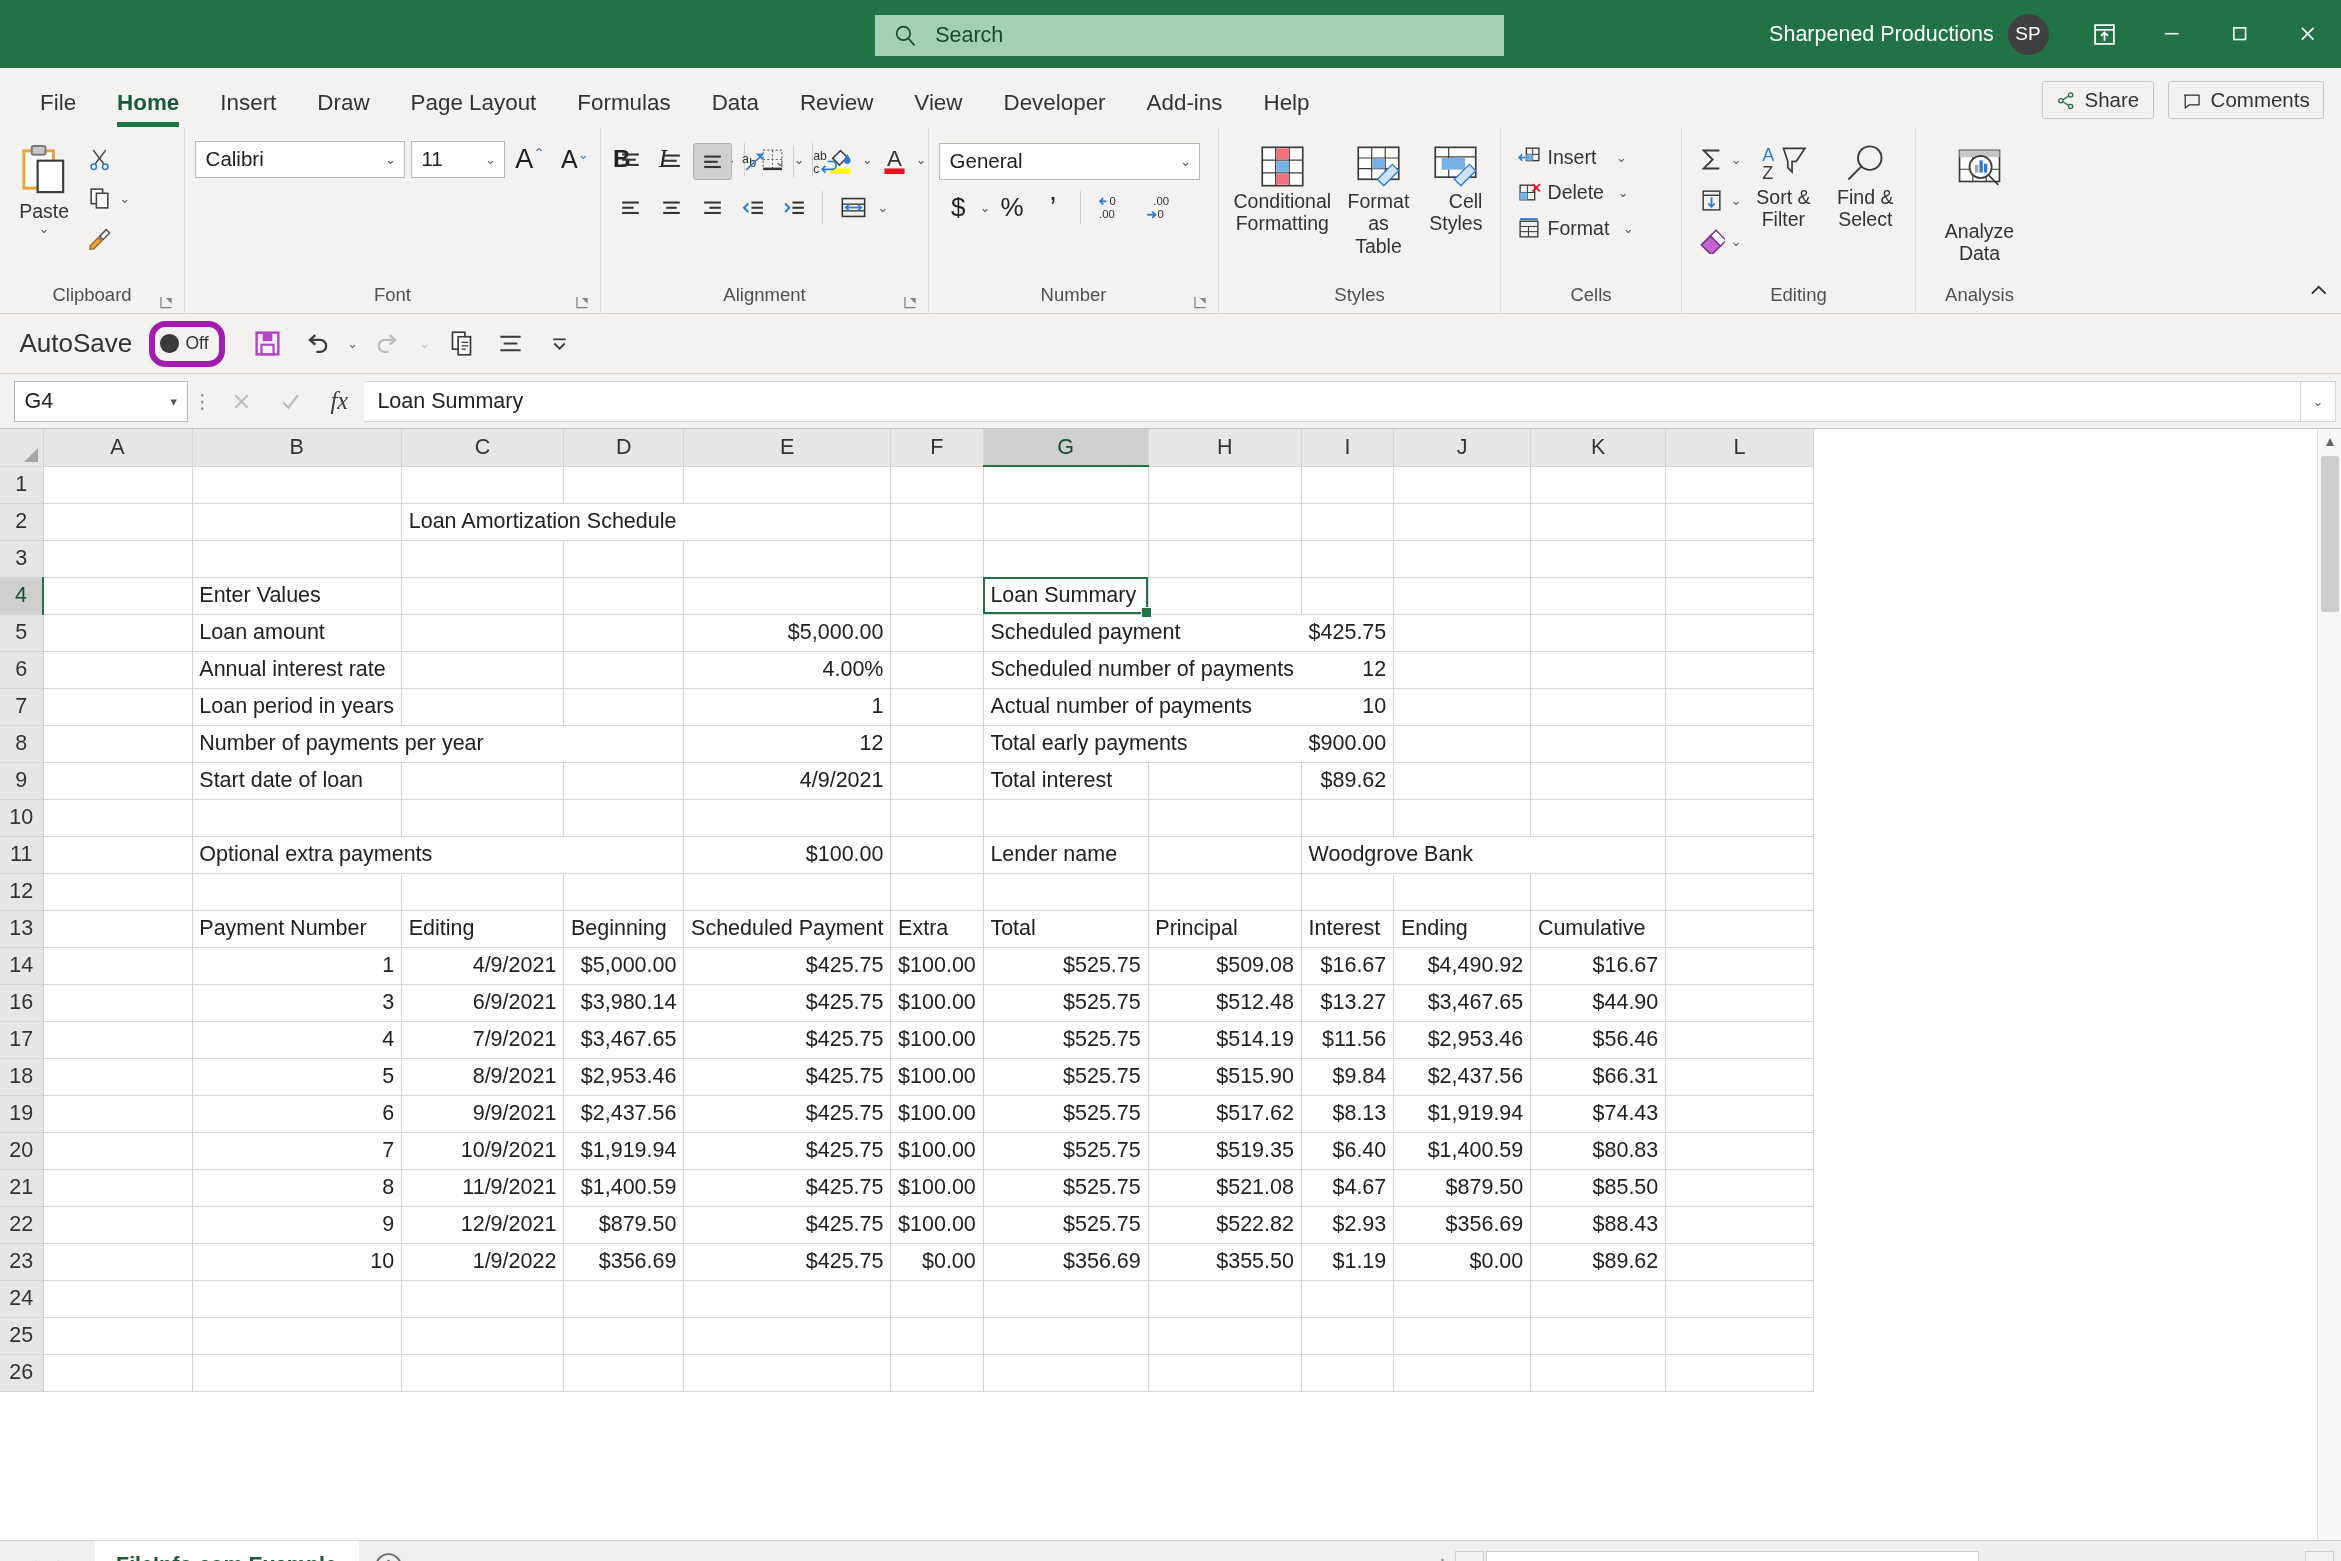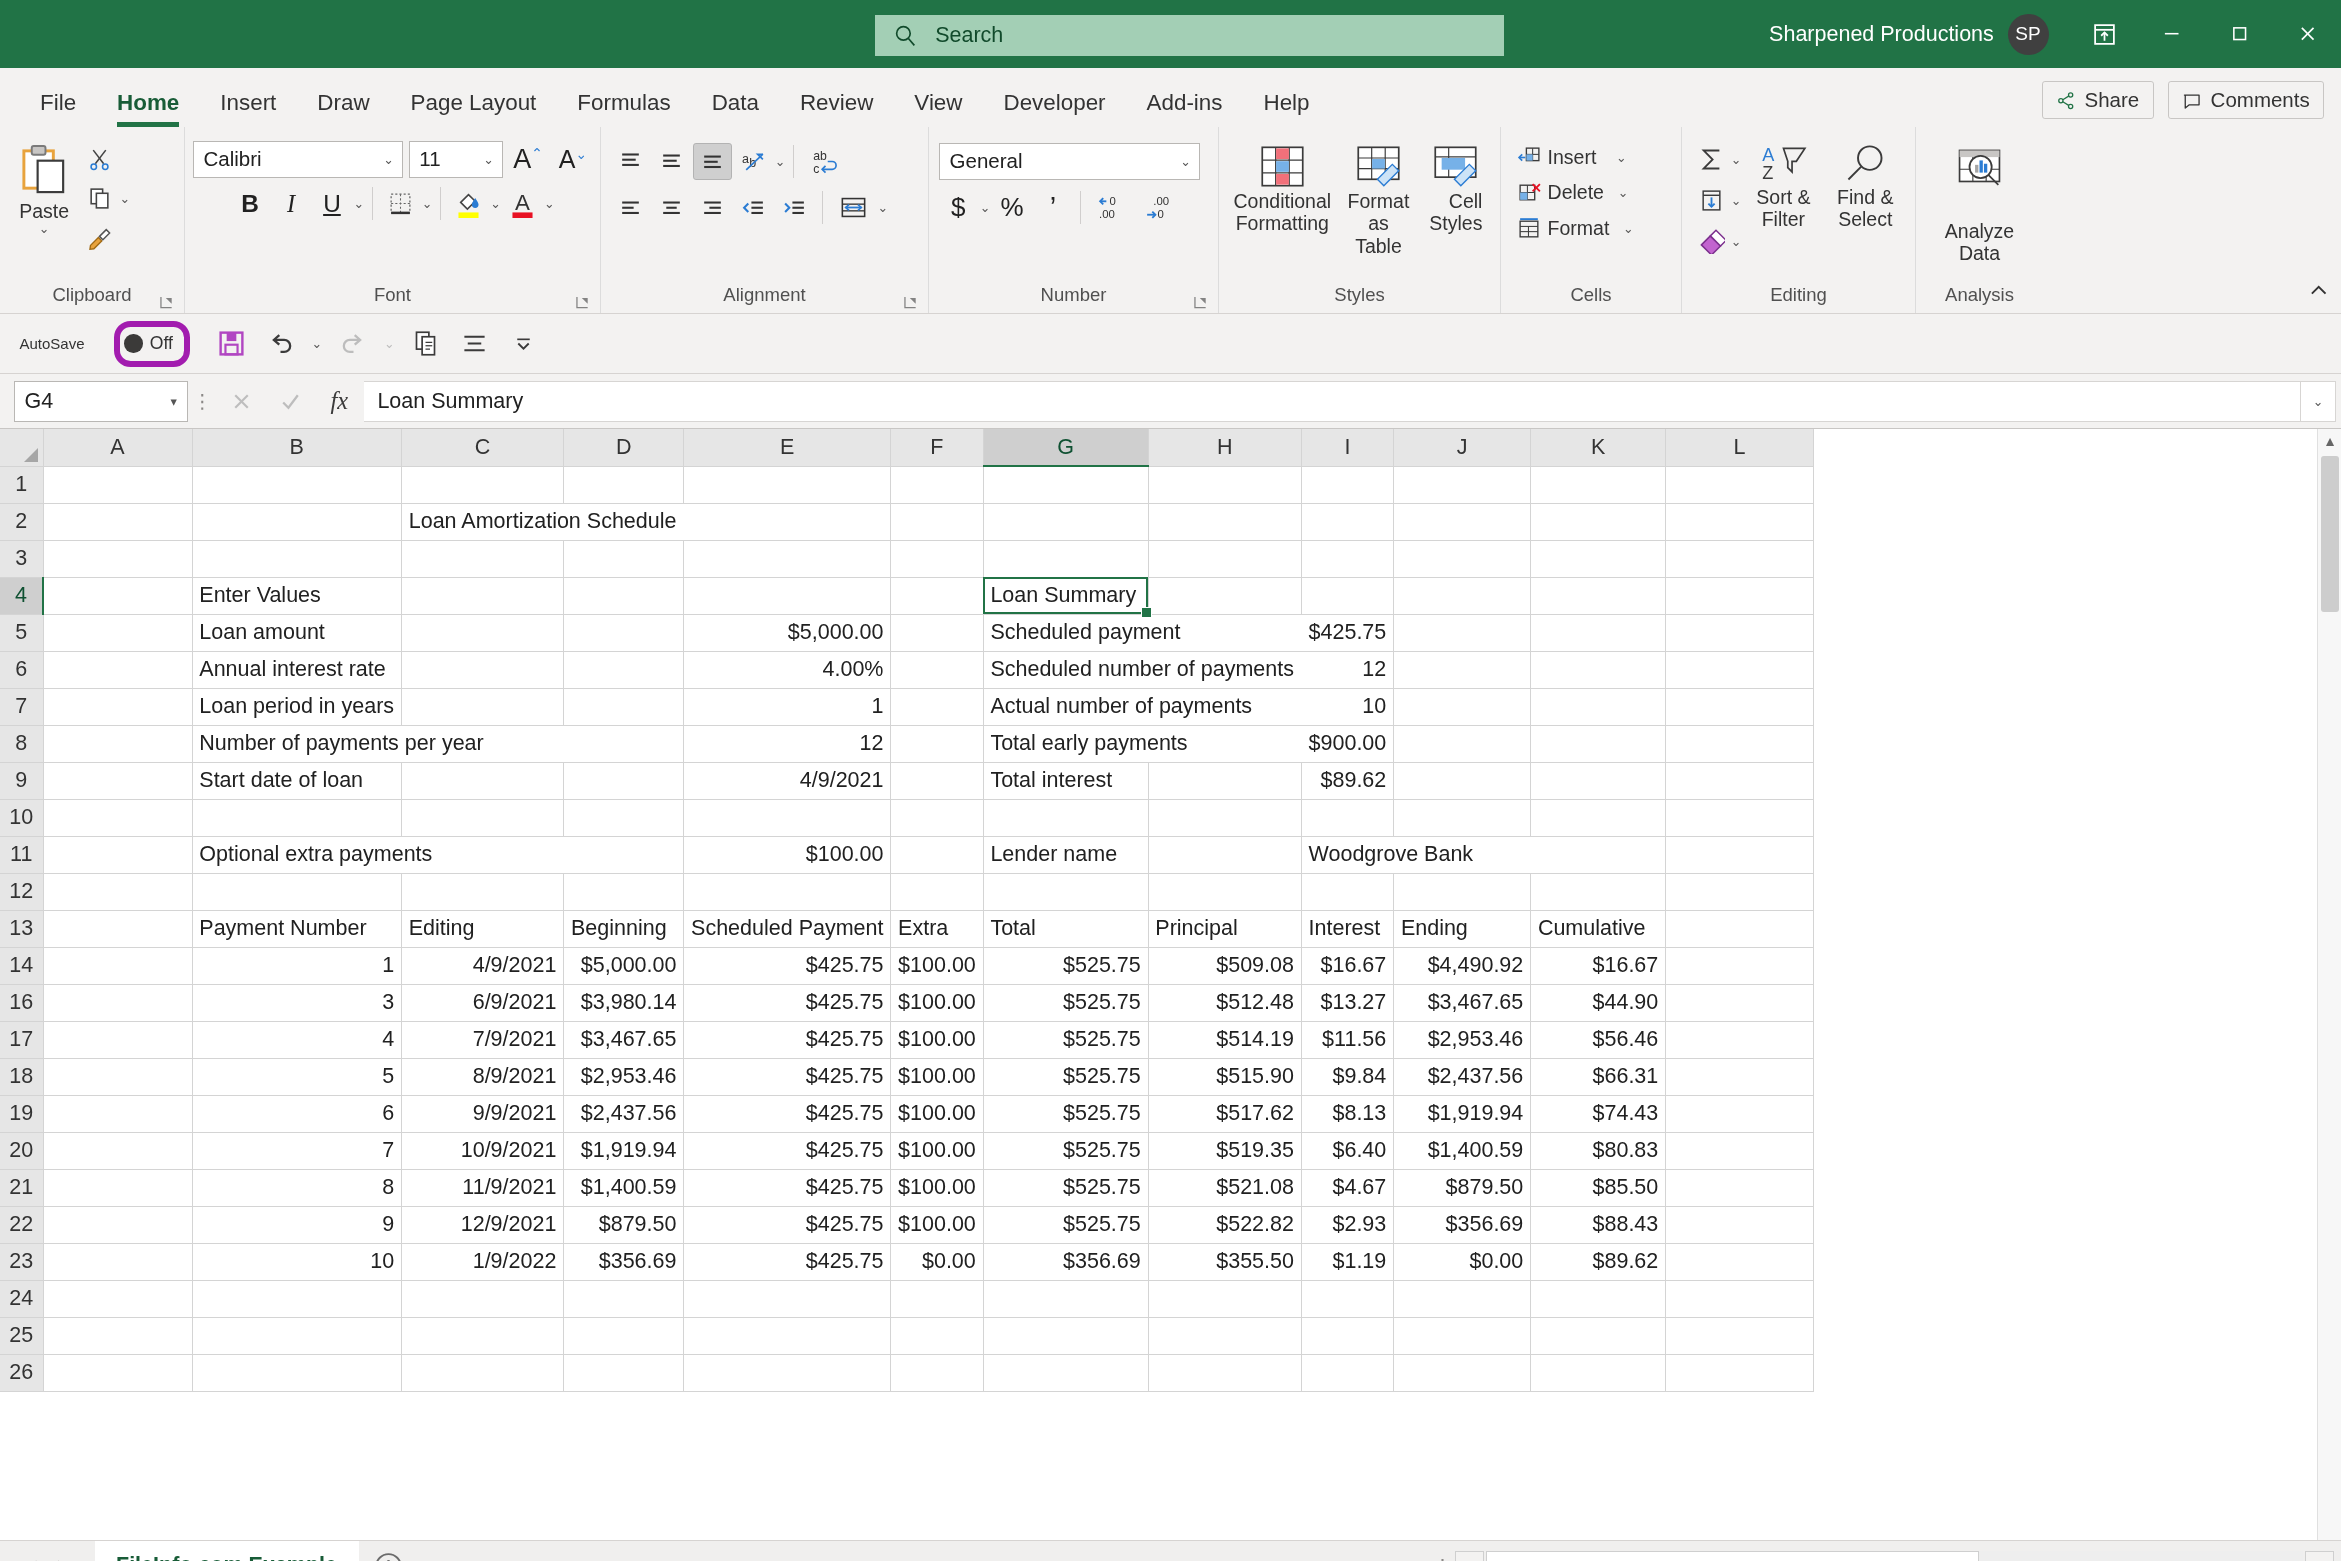--- a/index.html
+++ b/index.html
@@ -146,21 +146,21 @@
   }
   .iconbtn.on { background:#cfcfcf; border:1px solid #b3b3b3; }
   .vsep { width:1px; background:#d0cecd; height: 33px; margin: 0 5.9px; align-self:center; }
 
   
   .qat {
     height: 60px; background:#f3f2f1;
     display:flex; align-items:center; gap: 0; padding-left: 19.5px;
     border-bottom: 1px solid #d6d3d1;
   }
-  .autosave-label { font-size: 15px; color:#333; margin-right: 29px; }
+  .autosave-label { font-size: 26px; color:#333; margin-right: 17px; }
   .toggle {
     width: 76px; height: 46px; border-radius:16.6px;
     border: 6px solid #a21caf; display:flex; align-items:center;
     padding: 0 4.9px; gap:6.8px; cursor:pointer; background:#f3f2f1;
   }
   .toggle .knob { width:18.5px; height:18.5px; border-radius:50%; background:#3b3a39; }
   .toggle .off-txt { font-size:17.6px; color:#333; }
   .qbtn {
     width: 49px; height: 49px; display:flex; align-items:center;
     justify-content:center; cursor:pointer; border-radius:2.9px;
@@ -383,21 +383,21 @@
     <div class="rgroup-label">Clipboard</div>
     <span class="dialog-launcher">
       <svg width="15.6" height="15.6" viewBox="0 0 16 16">
         <path d="M2 2v11h11" fill="none" stroke="#555" stroke-width="1.3"></path>
         <polyline points="13,3 13,9 7,3" fill="#555"></polyline>
       </svg>
     </span>
   </div>
 
   <div class="rgroup" style="width:416px">
-    <div class="rgroup-body" style="flex-direction:column;gap:7.8px;padding-top:7.8px;align-items:center;">
+    <div class="rgroup-body" style="flex-direction:row;gap:7.8px;padding-top:7.8px;">
       <div style="display:flex;align-items:center;gap:5.9px;">
         <div class="combo" style="width:210px">
           <span>Calibri</span>
           <span class="caret-d">⌄</span>
         </div>
         <div class="combo" style="width:94px">
           <span>11</span>
           <span class="caret-d">⌄</span>
         </div>
         <div class="iconbtn">

